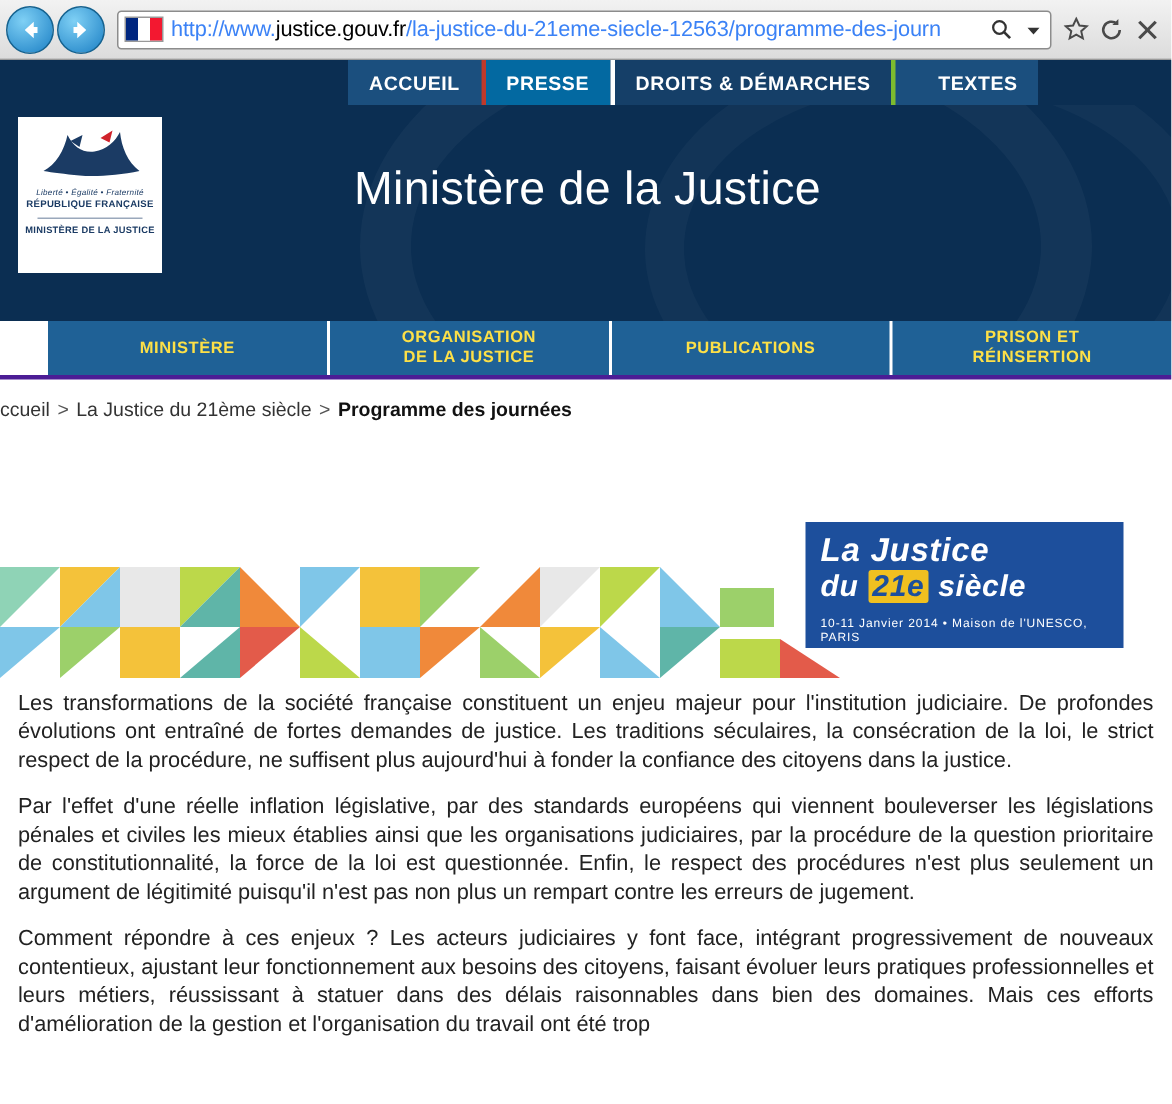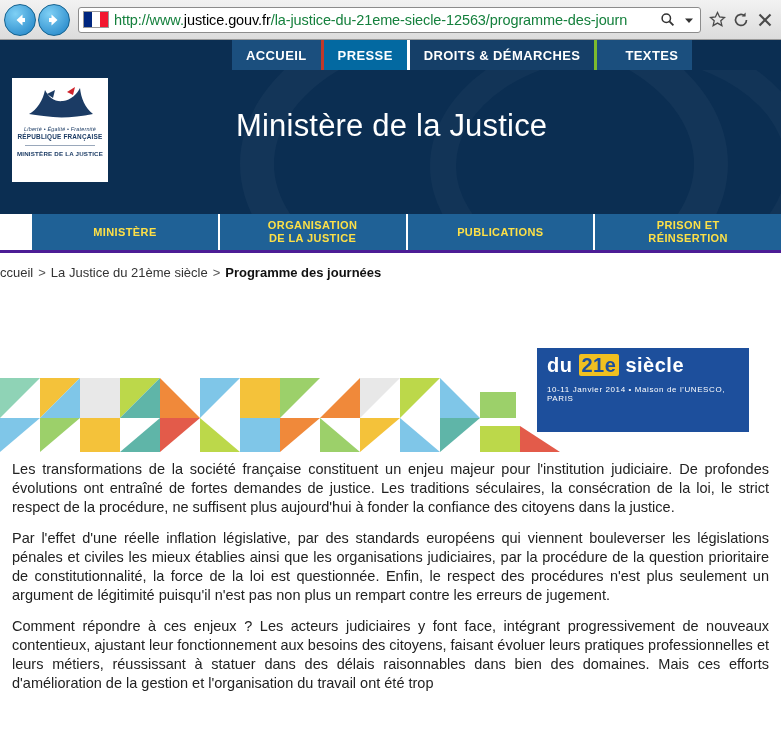--- a/index.html
+++ b/index.html
@@ -68,21 +68,21 @@
   .flag .r { background: #f31830; }
 
   .url-text {
     flex: 1 1 auto;
     font-size: 14.5px;
     color: #111;
     white-space: nowrap;
     overflow: hidden;
     letter-spacing: -0.1px;
   }
-  .url-text .dim { color: #15803d; }
+  .url-text .dim { color: #3b82f6; }
   .url-text .host { color: #000; }
 
   .url-icon {
     width: 22px; height: 24px;
     display: flex; align-items: center; justify-content: center;
     flex: 0 0 auto;
   }
   .chrome-btn {
     width: 24px; height: 30px;
     display: flex; align-items: center; justify-content: center;
@@ -251,21 +251,21 @@
   .banner-logo {
     position: absolute;
     right: 32px; top: 8px;
     width: 212px; height: 84px;
     background: #1d4f9c;
     color: #ffffff;
     box-sizing: border-box;
     padding: 6px 10px;
   }
   .bl-1 { font-size: 22px; font-style: italic; font-weight: bold; letter-spacing: 0.5px; }
-  .bl-2 { font-size: 20px; font-weight: bold; letter-spacing: 0.5px; }
+  .bl-2 { font-size: 20px; font-style: italic; font-weight: bold; letter-spacing: 0.5px; }
   .bl-2 .hl { background: #f0c020; color: #1d4f9c; padding: 0 3px; border-radius: 2px; }
   .bl-3 { font-size: 8px; margin-top: 8px; letter-spacing: 0.6px; }
 
   .body-copy {
     padding: 8px 12px 0 12px;
     font-size: 14.5px;
     color: #222;
     text-align: justify;
     line-height: 19px;
   }
@@ -406,20 +406,21 @@
       <polygon points="400,78 440,112 400,112" fill="#7fc6e8"></polygon>
       <polygon points="440,78 480,78 440,112" fill="#5fb5a8"></polygon>
       <rect x="480" y="86" width="40" height="26" fill="#bcd84a"></rect>
       <polygon points="520,86 560,112 520,112" fill="#e35b4a"></polygon>
       <polygon points="360,38 400,38 360,78" fill="#e8e8e8"></polygon>
       <polygon points="400,38 440,38 400,78" fill="#bcd84a"></polygon>
       <polygon points="440,38 480,78 440,78" fill="#7fc6e8"></polygon>
       <rect x="480" y="52" width="36" height="26" fill="#9cd06a"></rect>
     </svg>
     <div class="banner-logo">
+      <div class="bl-1">La Justice</div>
       <div class="bl-2"><span>du</span> <span class="hl">21e</span> <span>siècle</span></div>
       <div class="bl-3">10-11 Janvier 2014 • Maison de l'UNESCO, PARIS</div>
     </div>
   </div>
 
   <div class="body-copy">
     <p>Les transformations de la société française constituent un enjeu majeur pour l'institution judiciaire. De profondes évolutions ont entraîné de fortes demandes de justice. Les traditions séculaires, la consécration de la loi, le strict respect de la procédure, ne suffisent plus aujourd'hui à fonder la confiance des citoyens dans la justice.</p>
     <p>Par l'effet d'une réelle inflation législative, par des standards européens qui viennent bouleverser les législations pénales et civiles les mieux établies ainsi que les organisations judiciaires, par la procédure de la question prioritaire de constitutionnalité, la force de la loi est questionnée. Enfin, le respect des procédures n'est plus seulement un argument de légitimité puisqu'il n'est pas non plus un rempart contre les erreurs de jugement.</p>
     <p>Comment répondre à ces enjeux ? Les acteurs judiciaires y font face, intégrant progressivement de nouveaux contentieux, ajustant leur fonctionnement aux besoins des citoyens, faisant évoluer leurs pratiques professionnelles et leurs métiers, réussissant à statuer dans des délais raisonnables dans bien des domaines. Mais ces efforts d'amélioration de la gestion et l'organisation du travail ont été trop</p>
   </div>

